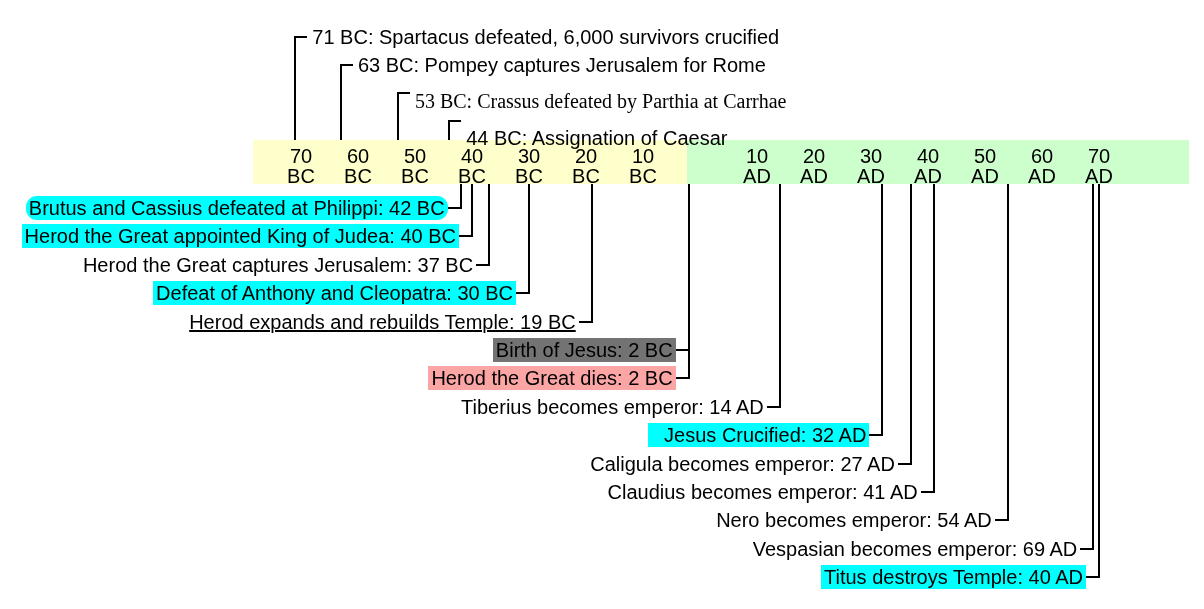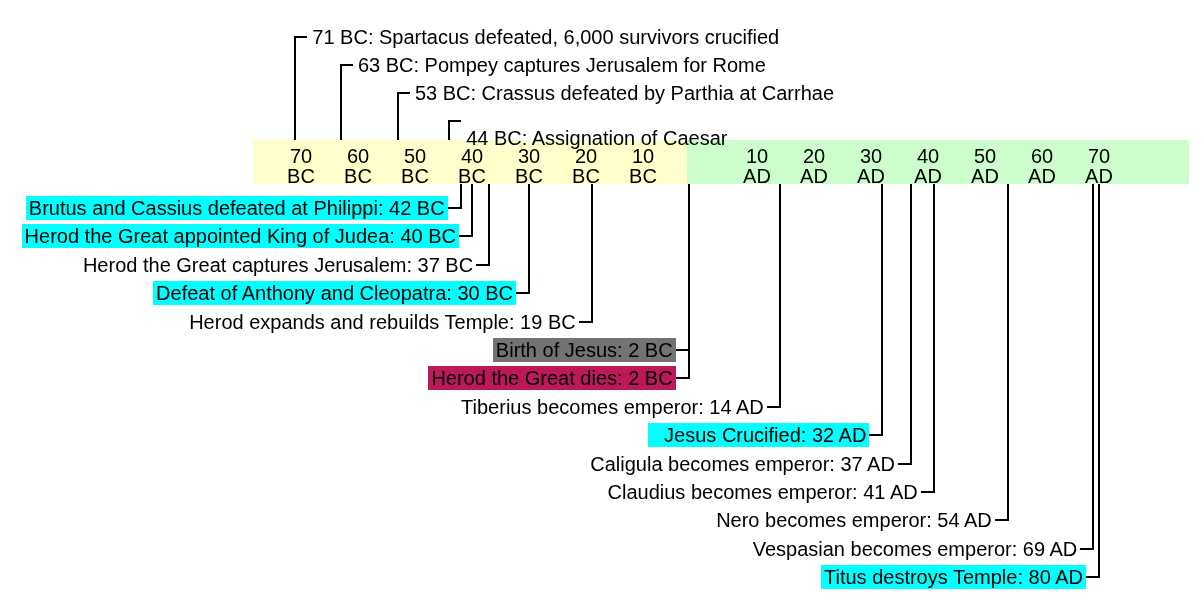--- a/index.html
+++ b/index.html
@@ -130,32 +130,32 @@
         <div>AD</div>
       </div>
       <div class="axis-label" style="left: 1069px;">
         <div>70</div>
         <div>AD</div>
       </div>
     </div>
   <div id="eventsTop">
       <div class="event above" style="left: 309.3px; top: 24px;"><span>71 BC: Spartacus defeated, 6,000 survivors crucified</span></div>
       <div class="event above" style="left: 354.9px; top: 52px;"><span>63 BC: Pompey captures Jerusalem for Rome</span></div>
-      <div class="event above" style="left: 411.9px; top: 80px;"><span>53 BC: Crassus defeated by Parthia at Carrhae</span></div>
+      <div class="event above" style="left: 411.9px; top: 88px; font-family: Liberation Serif, serif;"><span>53 BC: Crassus defeated by Parthia at Carrhae</span></div>
       <div class="event above" style="left: 463.2px; top: 108px; margin-top: 17px;"><span>44 BC: Assignation of Caesar</span></div>
     </div>
   <div id="eventsBottom">
-      <div class="event below" style="right: 756.4px; top: 195px;"><span class="hl" style="background: rgb(0, 255, 255);">Brutus and Cassius defeated at Philippi: 42 BC</span></div>
+      <div class="event below" style="right: 756.4px; top: 195px;"><span class="hl" style="background: rgb(0, 255, 255); border-radius: 11px;">Brutus and Cassius defeated at Philippi: 42 BC</span></div>
       <div class="event below" style="right: 745px; top: 223.4px;"><span class="hl" style="background: rgb(0, 255, 255); text-align: right;">Herod the Great appointed King of Judea: 40 BC</span></div>
       <div class="event below" style="right: 727.9px; top: 251.8px;"><span>Herod the Great captures Jerusalem: 37 BC</span></div>
       <div class="event below" style="right: 688px; top: 280.2px;"><span class="hl" style="background: rgb(0, 255, 255);">Defeat of Anthony and Cleopatra: 30 BC</span></div>
-      <div class="event below" style="right: 625.3px; top: 308.6px;"><span>Herod expands and rebuilds Temple: 19 BC</span></div>
+      <div class="event below" style="right: 625.3px; top: 308.6px; text-decoration: underline;"><span>Herod expands and rebuilds Temple: 19 BC</span></div>
       <div class="event below" style="right: 528.4px; top: 337px;"><span class="hl" style="background: #737373;">Birth of Jesus: 2 BC</span></div>
-      <div class="event below" style="right: 528.4px; top: 365.4px;"><span class="hl" style="background: #be185d;">Herod the Great dies: 2 BC</span></div>
+      <div class="event below" style="right: 528.4px; top: 365.4px;"><span class="hl" style="background: #fca5a5;">Herod the Great dies: 2 BC</span></div>
       <div class="event below" style="right: 437.2px; top: 393.8px;"><span>Tiberius becomes emperor: 14 AD</span></div>
       <div class="event below" style="right: 334.6px; top: 422.2px;"><span class="hl" style="background: rgb(0, 255, 255); padding-left: 16px;">Jesus Crucified: 32 AD</span></div>
-      <div class="event below" style="right: 306.1px; top: 450.6px;"><span>Caligula becomes emperor: 37 AD</span></div>
+      <div class="event below" style="right: 306.1px; top: 450.6px;"><span>Caligula becomes emperor: 27 AD</span></div>
       <div class="event below" style="right: 283.3px; top: 479px;"><span>Claudius becomes emperor: 41 AD</span></div>
       <div class="event below" style="right: 209.2px; top: 507.4px;"><span>Nero becomes emperor: 54 AD</span></div>
       <div class="event below" style="right: 123.7px; top: 535.8px;"><span>Vespasian becomes emperor: 69 AD</span></div>
-      <div class="event below" style="right: 118px; top: 564.2px;"><span class="hl" style="background: rgb(0, 255, 255);">Titus destroys Temple: 80 AD</span></div>
+      <div class="event below" style="right: 118px; top: 564.2px;"><span class="hl" style="background: rgb(0, 255, 255);">Titus destroys Temple: 40 AD</span></div>
     </div>
 </div>
 
 </body></html>

